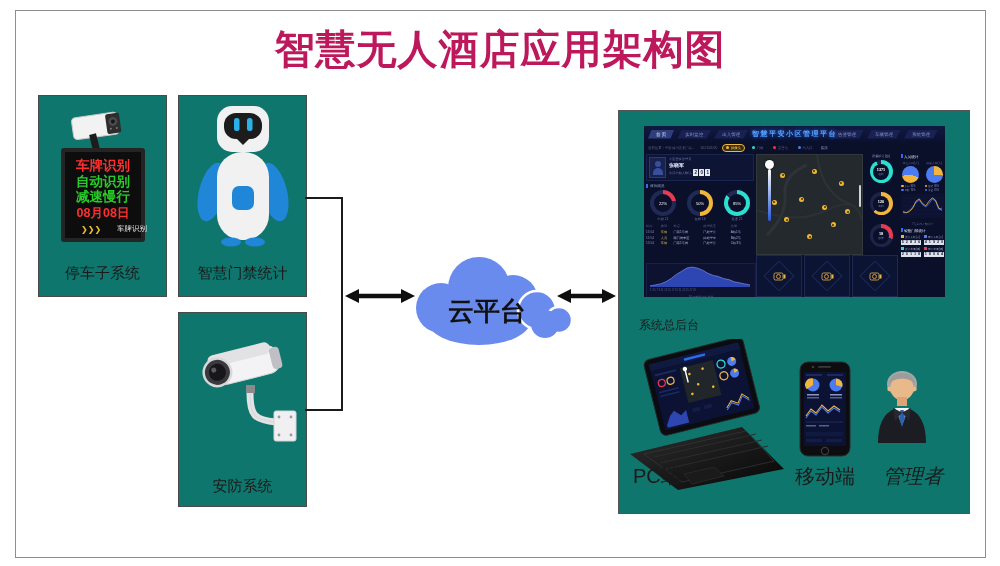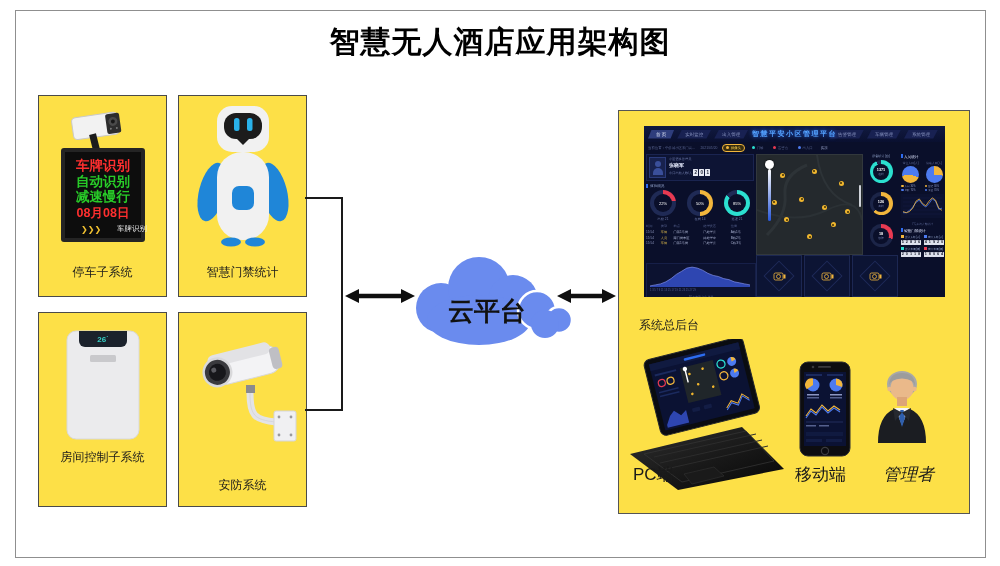--- a/index.html
+++ b/index.html
@@ -1,21 +1,21 @@
 <!DOCTYPE html>
 <html><head>
 <meta charset="utf-8">
 <style>
   html,body{margin:0;padding:0;background:#fff;}
   body{font-family:"Liberation Sans","DejaVu Sans",sans-serif;}
   #stage{position:relative;width:1000px;height:566px;background:#fff;overflow:hidden;}
   .frame{position:absolute;left:15px;top:10px;width:969px;height:546px;border:1px solid #8f8f8f;background:#fff;}
-  .page-title{position:absolute;left:0;top:22px;width:100%;text-align:center;font-size:30px;font-weight:bold;color:#000000;letter-spacing:1px;}
-  .sysbox{position:absolute;border:1px solid #4a4a4a;background:#fde047;}
-  .sysbox .box-label{position:absolute;left:0;width:100%;text-align:center;font-size:12px;color:#1a1a1a;}
+  .page-title{position:absolute;left:0;top:22px;width:100%;text-align:center;font-size:40px;font-weight:bold;color:#be185d;letter-spacing:1px;}
+  .sysbox{position:absolute;border:1px solid #4a4a4a;background:#0f766e;}
+  .sysbox .box-label{position:absolute;left:0;width:100%;text-align:center;font-size:15px;color:#1a1a1a;}
   #overlay{position:absolute;left:0;top:0;width:1000px;height:566px;pointer-events:none;}
   
   .dash{position:absolute;left:25px;top:15px;width:301px;height:171px;background:#0a0f2a;overflow:hidden;font-family:"Liberation Sans",sans-serif;}
   .dash-nav{position:relative;height:16px;background:linear-gradient(#111a40,#0a1030);display:flex;align-items:center;padding:0 4px;}
   .dtab{flex:0 0 auto;font-size:4.5px;color:#8b96c2;background:#182152;padding:2px 8px;margin-right:3px;clip-path:polygon(14% 0,100% 0,86% 100%,0 100%);white-space:nowrap;}
   .dtab.sel{background:#2e3d7c;color:#eaf0ff;}
   .dash-title{position:absolute;left:50%;top:3px;transform:translateX(-50%);font-size:7px;font-weight:bold;color:#55a4ff;letter-spacing:1.5px;text-shadow:0 0 4px #2a6cff;white-space:nowrap;}
   .dash-sub{height:11px;display:flex;align-items:center;gap:5px;padding:0 4px;font-size:3.4px;color:#5b6693;white-space:nowrap;}
   .leg-item{display:flex;align-items:center;gap:1.5px;padding:1px 3px;border-radius:4px;}
   .leg-item.sel{background:#3a2f10;border:0.5px solid #f2b63c;color:#ffd34d;}
@@ -68,21 +68,21 @@
   .line-cap{font-size:2.8px;color:#55608e;text-align:center;}
   .dpanels{position:absolute;left:112px;top:102px;width:142px;height:42px;display:flex;gap:2px;}
   .dpanel{flex:1;background:#0c1434;border:0.5px solid #1c2752;display:flex;align-items:center;justify-content:center;position:relative;}
   .dpanel::before{content:"";position:absolute;width:20px;height:20px;border:0.5px solid #1e2a58;transform:rotate(45deg);}
   .counters{display:grid;grid-template-columns:1fr 1fr;gap:2px 3px;margin-top:2px;}
   .cnt .c-lab{font-size:2.7px;color:#8fa0c8;white-space:nowrap;}
   .cnt .c-lab i{display:inline-block;width:3px;height:3px;margin-right:1px;}
   .c-digits{display:flex;gap:0.5px;margin-top:0.5px;}
   .c-digits b{width:3.6px;height:5.5px;background:#dfe3ee;color:#14182a;font-size:3.8px;display:flex;align-items:center;justify-content:center;border-radius:0.5px;}
   
-  .be-label{position:absolute;font-size:17px;color:#1a1a1a;}
+  .be-label{position:absolute;font-size:20px;color:#1a1a1a;}
 </style>
 </head>
 <body>
 
 <div id="stage">
   <div class="frame"></div>
   <div class="page-title">智慧无人酒店应用架构图</div>
 
   <div class="sysbox" style="left:38px;top:95px;width:127px;height:200px;">
     <svg width="110" height="158" style="position:absolute;left:8px;top:6px;">
@@ -119,29 +119,20 @@
       <rect x="47" y="18" width="5.5" height="13" rx="2.5" fill="#29b2ea"></rect>
       <rect x="60" y="18" width="5.5" height="13" rx="2.5" fill="#29b2ea"></rect>
       <path d="M50 39 L56 45 L62 39 Z" fill="#1c1c1c"></path>
       <rect x="45" y="86" width="22" height="24" rx="7" fill="#1f86d8"></rect>
       <ellipse cx="44" cy="142" rx="10" ry="4.5" fill="#1f86d8"></ellipse>
       <ellipse cx="68" cy="142" rx="10" ry="4.5" fill="#1f86d8"></ellipse>
     </svg>
     <div class="box-label" style="top:168px;">智慧门禁统计</div>
   </div>
 
-  <div class="sysbox" style="left:38px;top:312px;width:127px;height:193px;">
-    <svg width="110" height="120" style="position:absolute;left:8px;top:14px;">
-      <rect x="20" y="4" width="72" height="108" rx="9" fill="#ebebed" stroke="#d9d9db" stroke-width="1"></rect>
-      <path d="M32 4 h48 v10 a6 6 0 0 1 -6 6 h-36 a6 6 0 0 1 -6 -6 Z" fill="#1b222c"></path>
-      <text x="56" y="15" font-size="8" fill="#36d0c6" text-anchor="middle" font-weight="bold" id="room-temp-text">26˙</text>
-      <rect x="43" y="28" width="26" height="7" rx="1.5" fill="#c9c9cc"></rect>
-    </svg>
-    <div class="box-label" style="top:136px;">房间控制子系统</div>
-  </div>
 
   <div class="sysbox" style="left:178px;top:312px;width:127px;height:193px;">
     <svg width="118" height="130" style="position:absolute;left:5px;top:10px;">
       <g transform="rotate(-14 55 45)">
         <rect x="30" y="30" width="66" height="28" rx="11" fill="#f3f3f5" stroke="#d8d8da" stroke-width="1"></rect>
         <rect x="26" y="26" width="64" height="12" rx="6" fill="#e2e2e5"></rect>
         <rect x="88" y="33" width="10" height="22" rx="4" fill="#bfbfc4"></rect>
         <circle cx="33" cy="44" r="15" fill="#d8d8da"></circle>
         <circle cx="33" cy="44" r="12.5" fill="#3a3a3e"></circle>
         <circle cx="33" cy="44" r="8.5" fill="#17171b"></circle>

